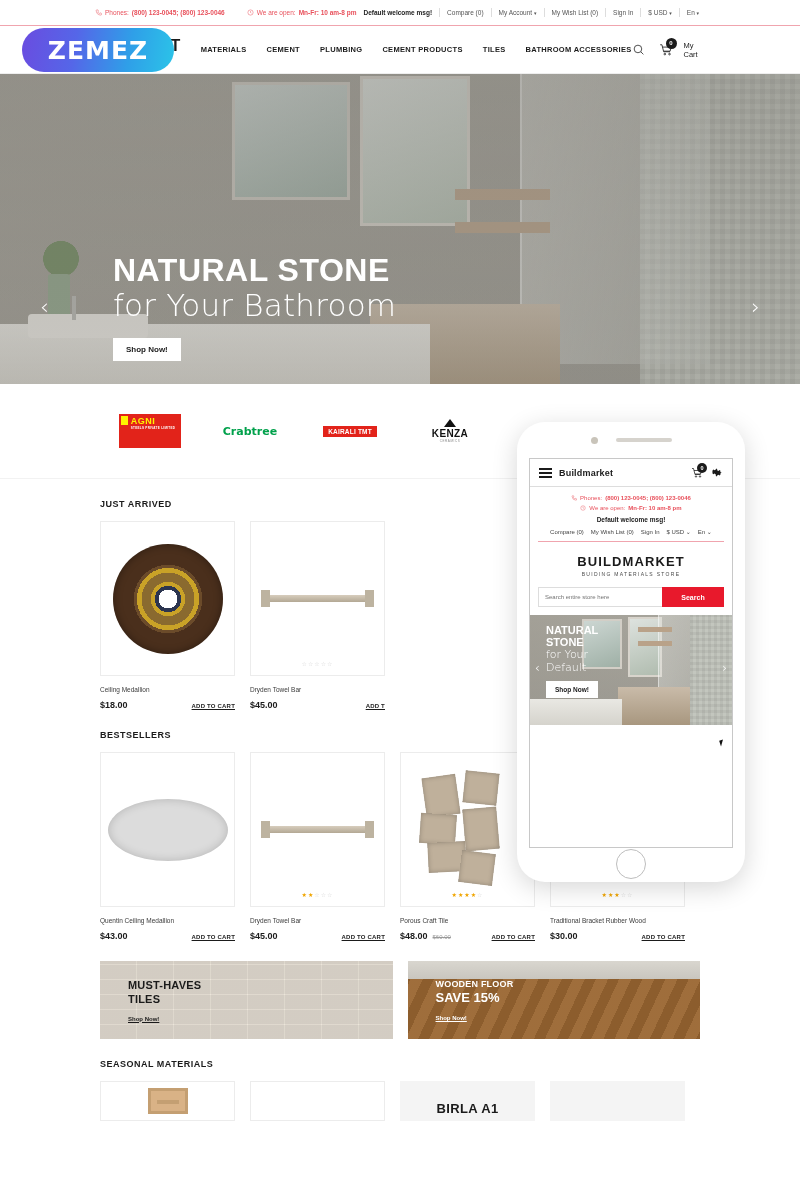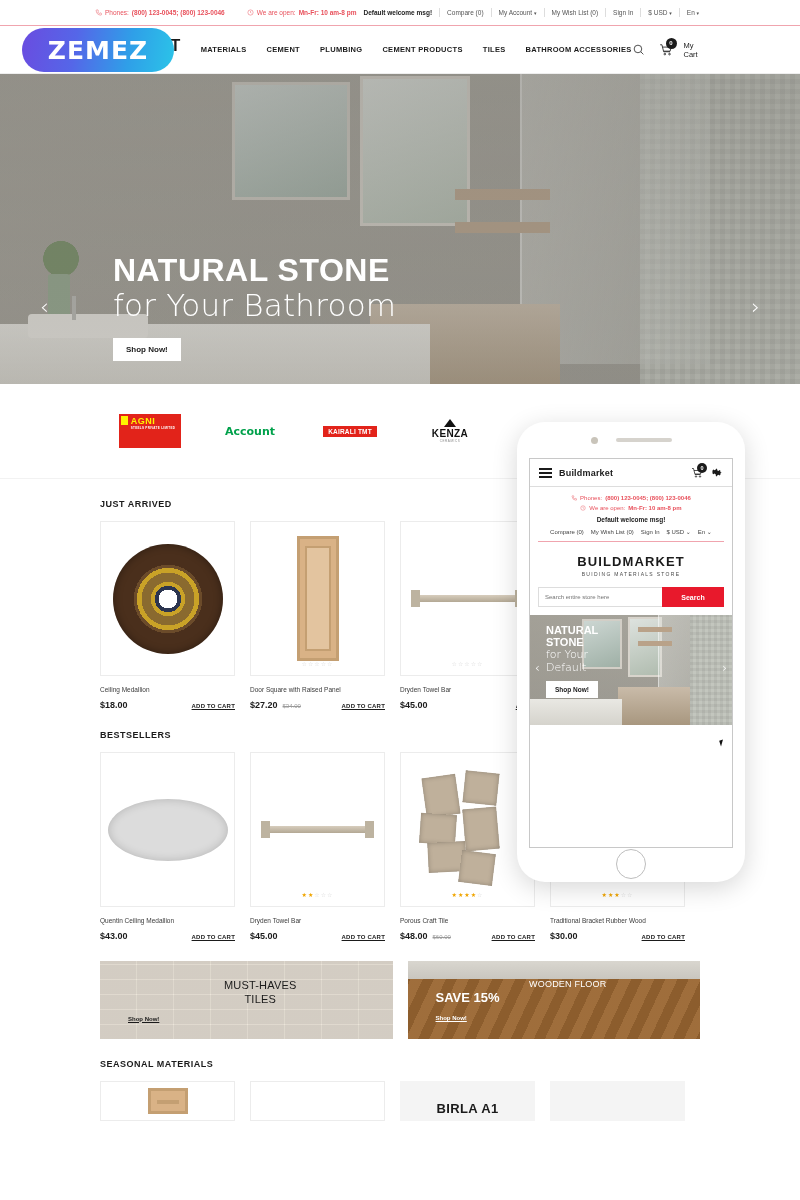--- a/index.html
+++ b/index.html
@@ -160,21 +160,21 @@
 
   
   .promos { display: flex; gap: 15px; padding: 0 100px; margin-top: 20px; }
   .promo { flex: 1; height: 78px; position: relative; overflow: hidden; padding: 18px 0 0 28px; }
   .promo-tiles { background-color:#ece5da;
     background-image: repeating-linear-gradient(0deg, rgba(0,0,0,.06) 0 14px, transparent 14px 15px),
                       repeating-linear-gradient(90deg, rgba(0,0,0,.05) 0 36px, transparent 36px 37px); }
   .promo-wood { background: linear-gradient(120deg,#a9713a,#8b5a2b 45%,#a87b45 80%);
     background-image: repeating-linear-gradient(115deg, rgba(0,0,0,.09) 0 10px, rgba(255,255,255,.05) 10px 21px); background-color:#9a6631;}
   .promo-wood:before{content:"";position:absolute;left:0;top:0;width:100%;height:18px;background:linear-gradient(#d9d6cf,#c9c6bf);}
-  .promo-h1 { font-size: 11px; font-weight: normal; line-height: 1.25; letter-spacing:0.2px;text-align:center;}
+  .promo-h1 { font-size: 11px; font-weight: bold; line-height: 1.25; letter-spacing:0.2px;}
   .promo-h2 { font-size: 13px; font-weight: bold; line-height: 1.2; }
   .promo-tiles .promo-h1 { color:#1b1b1b; }
   .promo-wood .promo-h1 { color:#fff; font-size:9px; }
   .promo-wood .promo-h2 { color:#fff; }
   .promo-link { display:inline-block; margin-top:8px; font-size:6px; font-weight:bold; text-decoration:underline; cursor:pointer;}
   .promo-tiles .promo-link { color:#1b1b1b; }
   .promo-wood .promo-link { color:#fff; }
 
   
   .phone {
@@ -353,21 +353,21 @@
     </div>
     <div class="hero-arrow left">‹</div>
     <div class="hero-arrow right">›</div>
   </div>
 
   <div class="brands">
     <div class="brand">
       <div class="brand-agni"><span>AGNI</span><span class="sm">STEELS PRIVATE LIMITED</span></div>
     </div>
     <div class="brand">
-      <div class="brand-crabtree">Account</div>
+      <div class="brand-crabtree">Crabtree</div>
     </div>
     <div class="brand">
       <div class="brand-kairali">KAIRALI TMT</div>
     </div>
     <div class="brand">
       <div class="brand-kenza">
         <div class="tri"></div>
         <div class="k1">KENZA</div>
         <div class="k2">CERAMICS</div>
       </div>
@@ -383,34 +383,20 @@
           <div class="art-medallion"></div>
         </div>
         <div class="prod-name">Ceiling Medallion</div>
         <div class="prod-foot">
           <span class="price">$18.00</span>
           <span class="price-old"></span>
           <span class="atc">ADD TO CART</span>
         </div>
       </div>
 
-      <div class="prod">
-        <div class="prod-img">
-          <div class="art-door">
-              <i></i>
-            </div>
-          <div class="stars"><span class="off">☆☆☆☆☆</span></div>
-        </div>
-        <div class="prod-name">Door Square with Raised Panel</div>
-        <div class="prod-foot">
-          <span class="price">$27.20</span>
-          <span class="price-old">$34.00</span>
-          <span class="atc">ADD TO CART</span>
-        </div>
-      </div>
 
       <div class="prod">
         <div class="prod-img">
           <div class="art-bar"></div>
           <div class="stars"><span class="off">☆☆☆☆☆</span></div>
         </div>
         <div class="prod-name">Dryden Towel Bar</div>
         <div class="prod-foot">
           <span class="price">$45.00</span>
           <span class="atc">ADD T</span>

